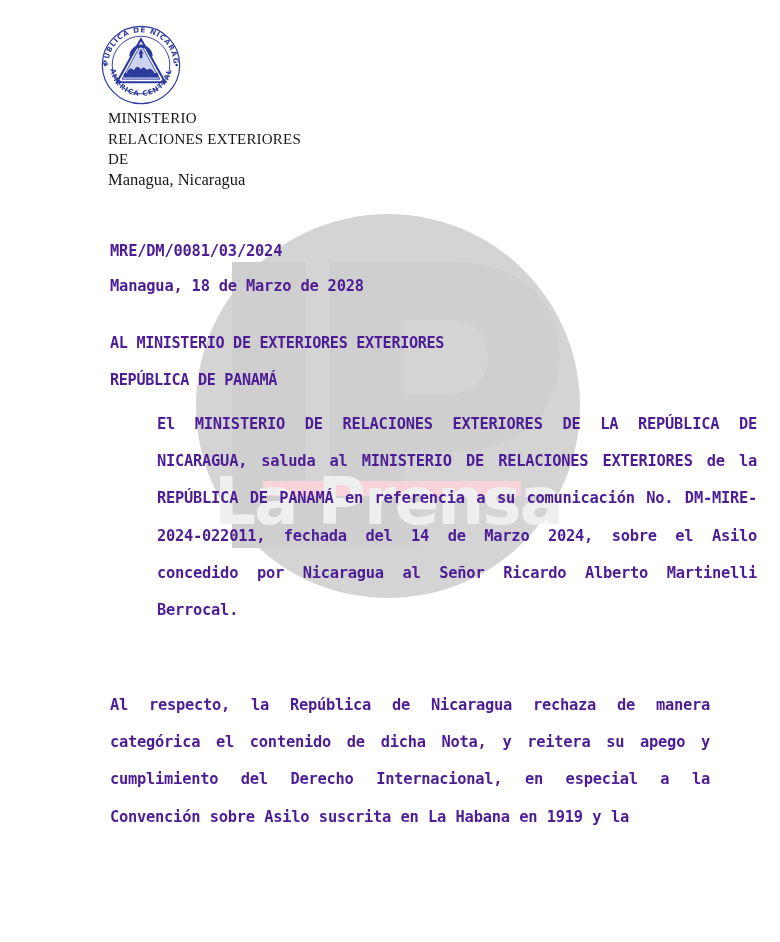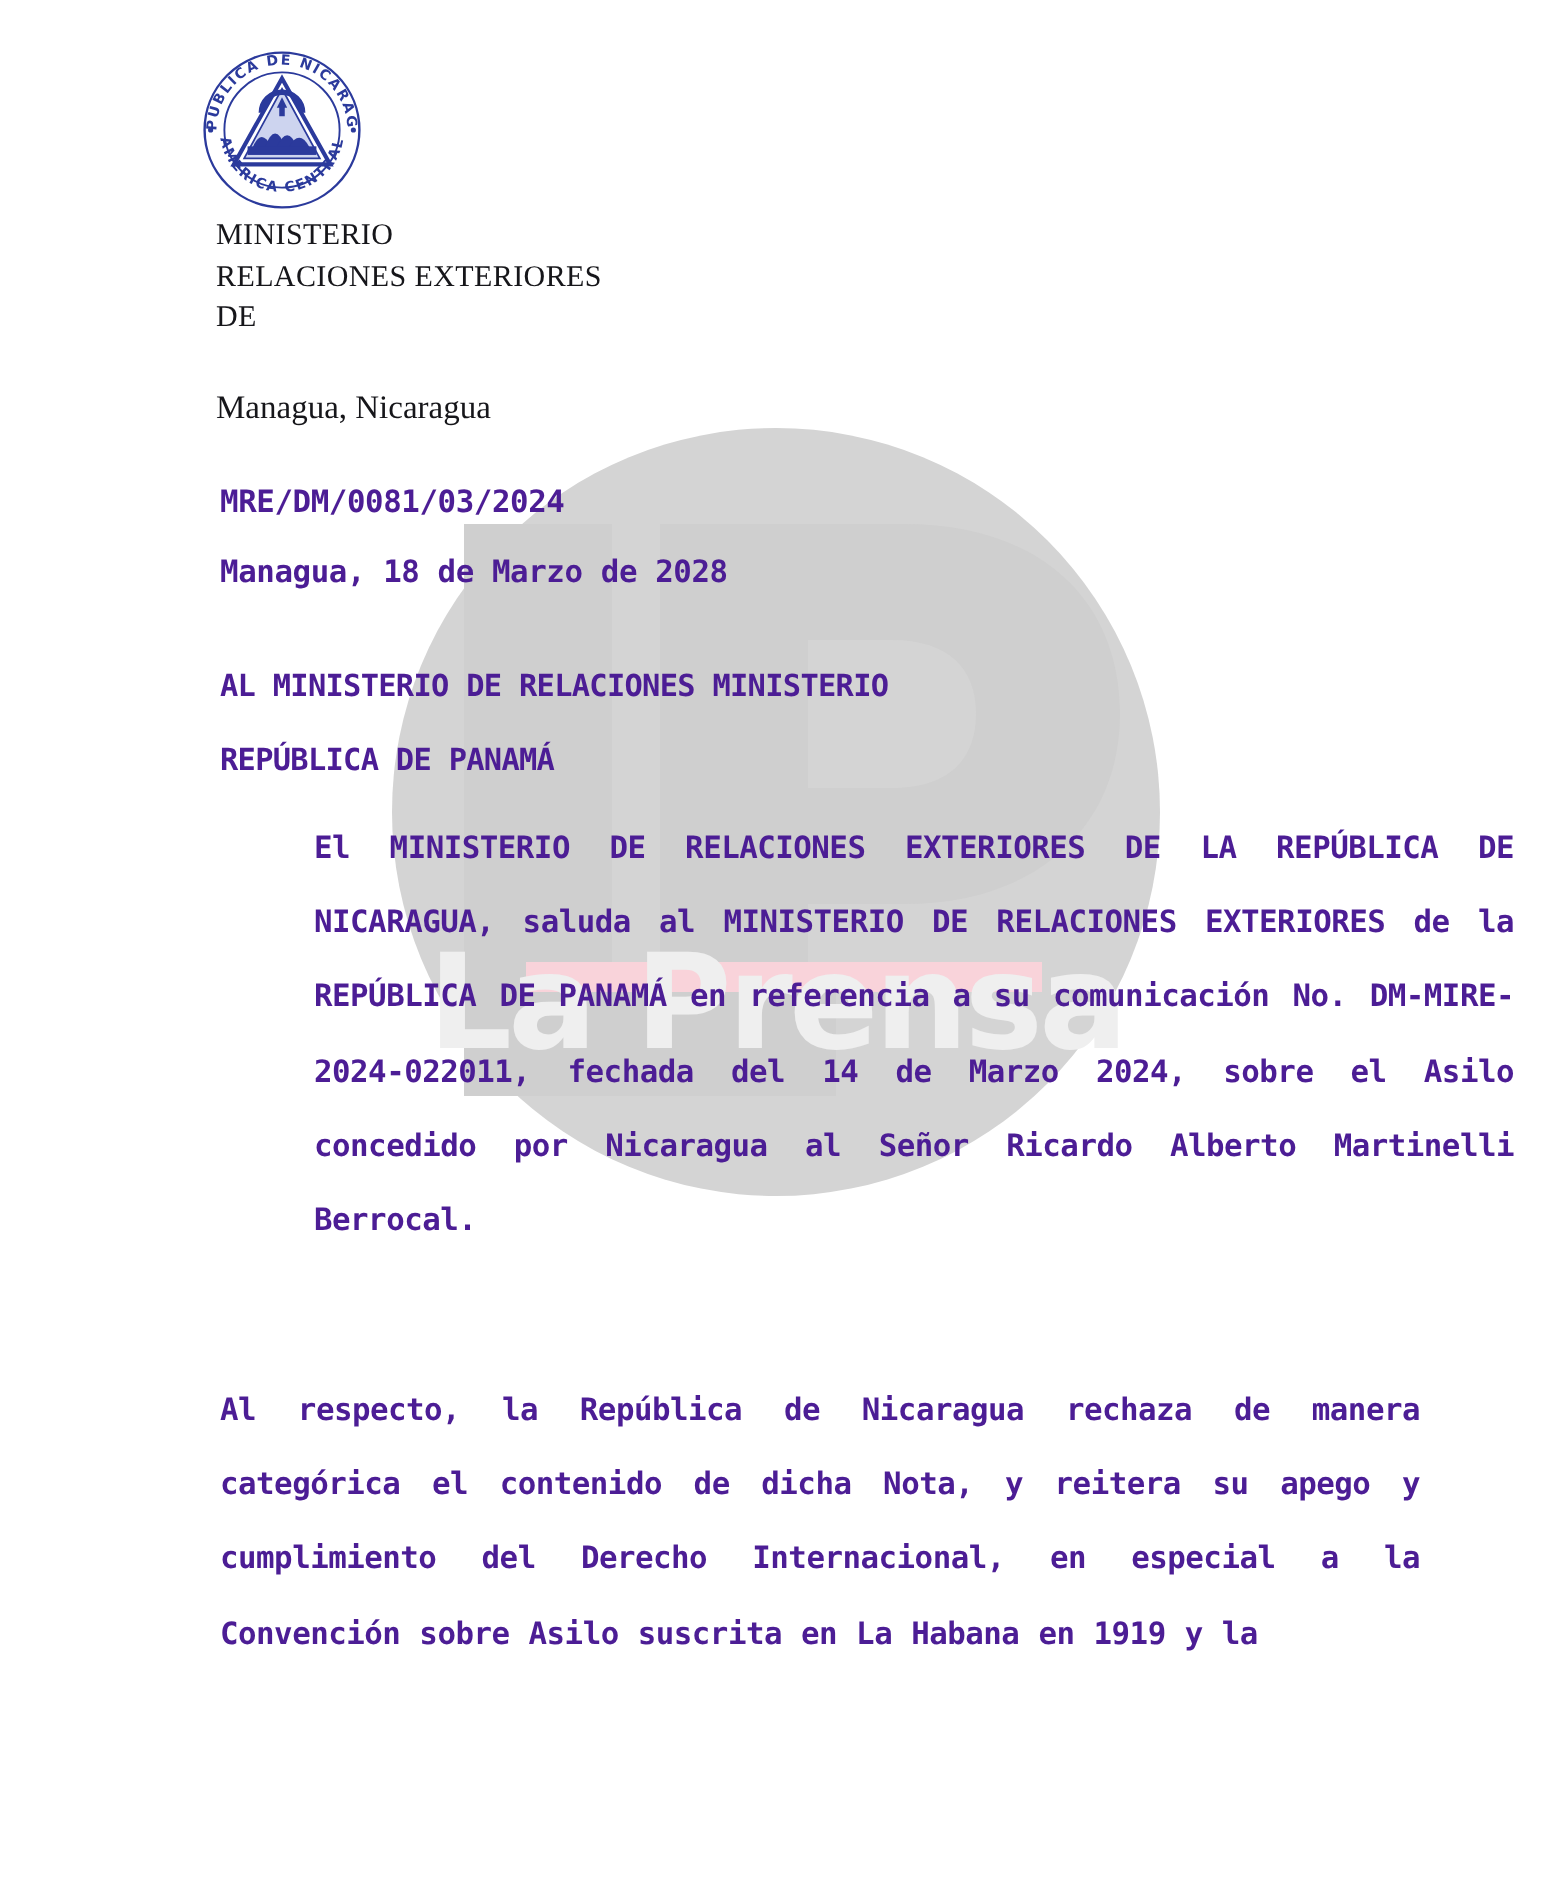--- a/index.html
+++ b/index.html
@@ -52,21 +52,20 @@
     font-size: 15px;
     color: #16161a;
     letter-spacing: 0.2px;
     white-space: nowrap;
   }
   .ministry-city {
     font-family: "Liberation Serif", "DejaVu Serif", serif;
     font-size: 16.5px;
     color: #16161a;
     white-space: nowrap;
-    margin-top: 24px;
   }
 
   
   #body-layer {
     position: absolute;
     left: 0;
     top: 0;
     z-index: 3;
     width: 780px;
   }
@@ -171,21 +170,21 @@
   </div>
 
   <div id="body-layer">
 
     <div id="ref-block">
       <div class="tw ref-line">MRE/DM/0081/03/2024</div>
       <div class="tw ref-line">Managua, 18 de Marzo de 2028</div>
     </div>
 
     <div id="addressee-block">
-      <div class="tw addressee-line">AL MINISTERIO DE RELACIONES MINISTERIO</div>
+      <div class="tw addressee-line">AL MINISTERIO DE EXTERIORES EXTERIORES</div>
       <div class="tw addressee-line">REPÚBLICA DE PANAMÁ</div>
     </div>
 
     <div class="tw para" id="para-1">El MINISTERIO DE RELACIONES EXTERIORES DE LA REPÚBLICA DE NICARAGUA, saluda al MINISTERIO DE RELACIONES EXTERIORES de la REPÚBLICA DE PANAMÁ en referencia a su comunicación No. DM-MIRE-2024-022011, fechada del 14 de Marzo 2024, sobre el Asilo concedido por Nicaragua al Señor Ricardo Alberto Martinelli Berrocal.</div>
 
     <div class="tw para" id="para-2">Al respecto, la República de Nicaragua rechaza de manera categórica el contenido de dicha Nota, y reitera su apego y cumplimiento del Derecho Internacional, en especial a la Convención sobre Asilo suscrita en La Habana en 1919 y la</div>
 
   </div>
 
 </div>

